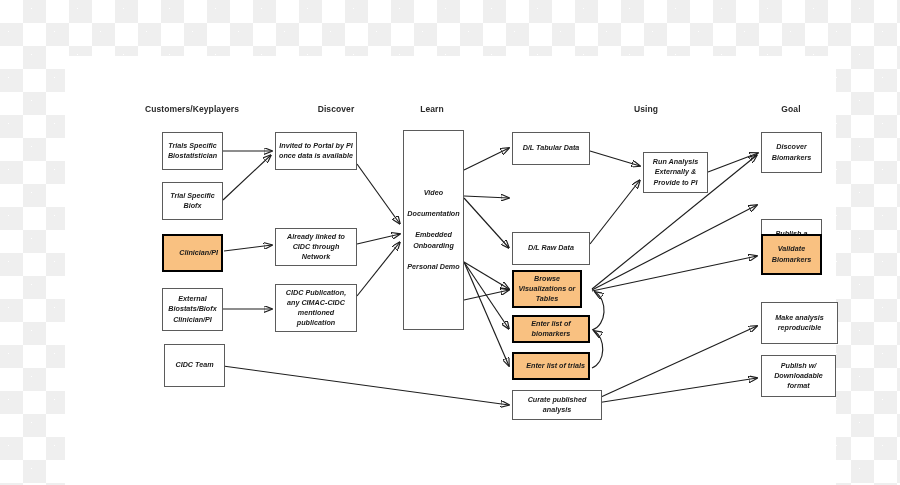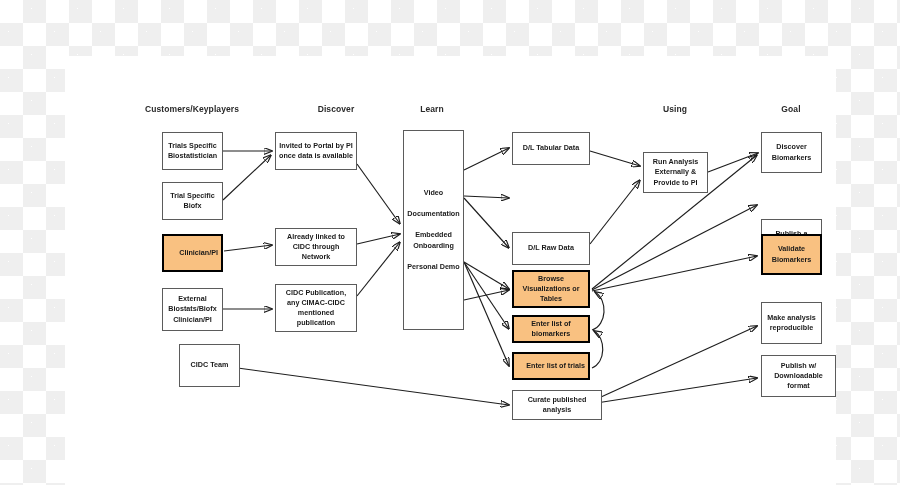--- a/index.html
+++ b/index.html
@@ -52,20 +52,21 @@
     border: 1px solid #5b5b5b;
     display: flex;
     align-items: center;
     justify-content: center;
     text-align: center;
     font-size: 7.2px;
     font-weight: bold;
     line-height: 1.42;
     color: #1a1a1a;
     padding: 2px 3px;
+    font-style: italic;
   }
   .node.highlight {
     background: #f9c181;
     border: 2.5px solid #000000;
     justify-content: flex-end;
   }
   .node span { display: block; }
   svg#edges {
     position: absolute;
     left: 0; top: 0;
@@ -125,36 +126,36 @@
       <line x1="590" y1="402" x2="757" y2="326" marker-end="url(#ah)"></line>
       <line x1="590" y1="404" x2="757" y2="378" marker-end="url(#ah)"></line>
 
       <path d="M592,330 C 607,325 608,300 595,292" marker-end="url(#ah)"></path>
       <path d="M592,368 C 606,362 606,338 594,331" marker-end="url(#ah)"></path>
     </svg>
 
     <div class="col-header" style="left:192px; top:104px;">Customers/Keyplayers</div>
     <div class="col-header" style="left:313px; top:104px;padding-left:46px;">Discover</div>
     <div class="col-header" style="left:432px; top:104px;">Learn</div>
-    <div class="col-header" style="left:675px; top:104px;text-align:center;">Using</div>
+    <div class="col-header" style="left:646px; top:104px;text-align:center;">Using</div>
     <div class="col-header" style="left:791px; top:104px;">Goal</div>
 
     <div class="node" style="left:162px; top:132px; width:61px; height:38px;">
       <span>Trials Specific Biostatistician</span>
     </div>
     <div class="node" style="left:162px; top:182px; width:61px; height:38px;">
       <span>Trial Specific Biofx</span>
     </div>
     <div class="node highlight" style="left:162px; top:234px; width:61px; height:38px;">
       <span>Clinician/PI</span>
     </div>
     <div class="node" style="left:162px; top:288px; width:61px; height:43px;">
       <span>External Biostats/Biofx Clinician/PI</span>
     </div>
-    <div class="node" style="left:179px; top:344px; width:61px; height:43px;">
+    <div class="node" style="left:164px; top:344px; width:61px; height:43px;">
       <span>CIDC Team</span>
     </div>
 
     <div class="node" style="left:275px; top:132px; width:82px; height:38px;">
       <span>Invited to Portal by PI once data is available</span>
     </div>
     <div class="node" style="left:275px; top:228px; width:82px; height:38px;">
       <span>Already linked to CIDC through Network</span>
     </div>
     <div class="node" style="left:275px; top:284px; width:82px; height:48px;">
@@ -167,21 +168,21 @@
       <span>Embedded Onboarding</span>
       <span>Personal Demo</span>
     </div>
 
     <div class="node" style="left:512px; top:132px; width:78px; height:33px;">
       <span>D/L Tabular Data</span>
     </div>
     <div class="node" style="left:512px; top:232px; width:78px; height:33px;">
       <span>D/L Raw Data</span>
     </div>
-    <div class="node highlight" style="left:512px; top:270px; width:78px; height:38px;">
+    <div class="node highlight" style="left:512px; top:270px; width:70px; height:38px;">
       <span>Browse Visualizations or Tables</span>
     </div>
     <div class="node highlight" style="left:512px; top:315px; width:78px; height:28px;">
       <span>Enter list of biomarkers</span>
     </div>
     <div class="node highlight" style="left:512px; top:352px; width:78px; height:28px;">
       <span>Enter list of trials</span>
     </div>
     <div class="node" style="left:512px; top:390px; width:90px; height:30px;">
       <span>Curate published analysis</span>
@@ -193,21 +194,21 @@
 
     <div class="node" style="left:761px; top:132px; width:61px; height:41px;">
       <span>Discover Biomarkers</span>
     </div>
     <div class="node" style="left:761px; top:183px; width:61px; height:41px;margin-top:36px;">
       <span>Publish a Method</span>
     </div>
     <div class="node highlight" style="left:761px; top:234px; width:61px; height:41px;">
       <span>Validate Biomarkers</span>
     </div>
-    <div class="node" style="left:761px; top:302px; width:61px; height:42px;text-align:center;">
+    <div class="node" style="left:761px; top:302px; width:77px; height:42px;text-align:center;">
       <span>Make analysis reproducible</span>
     </div>
     <div class="node" style="left:761px; top:355px; width:75px; height:42px;">
       <span>Publish w/ Downloadable format</span>
     </div>
 
   </div>
 </div>
 
 </body></html>

